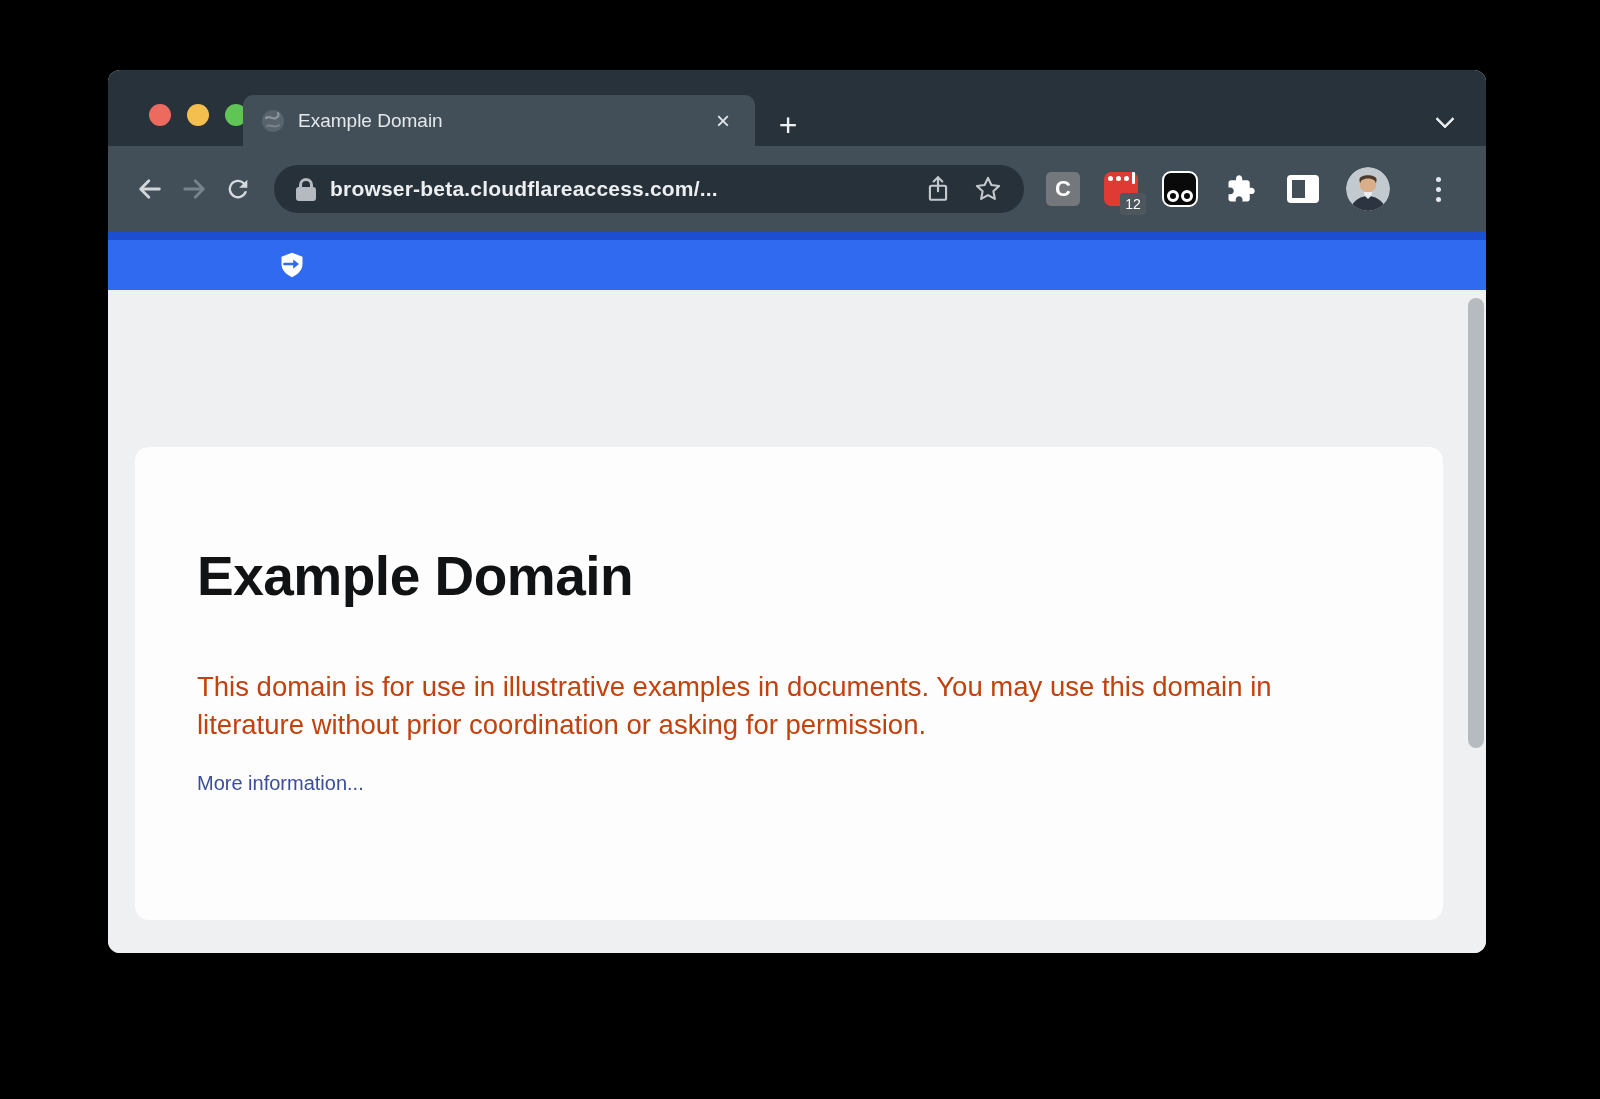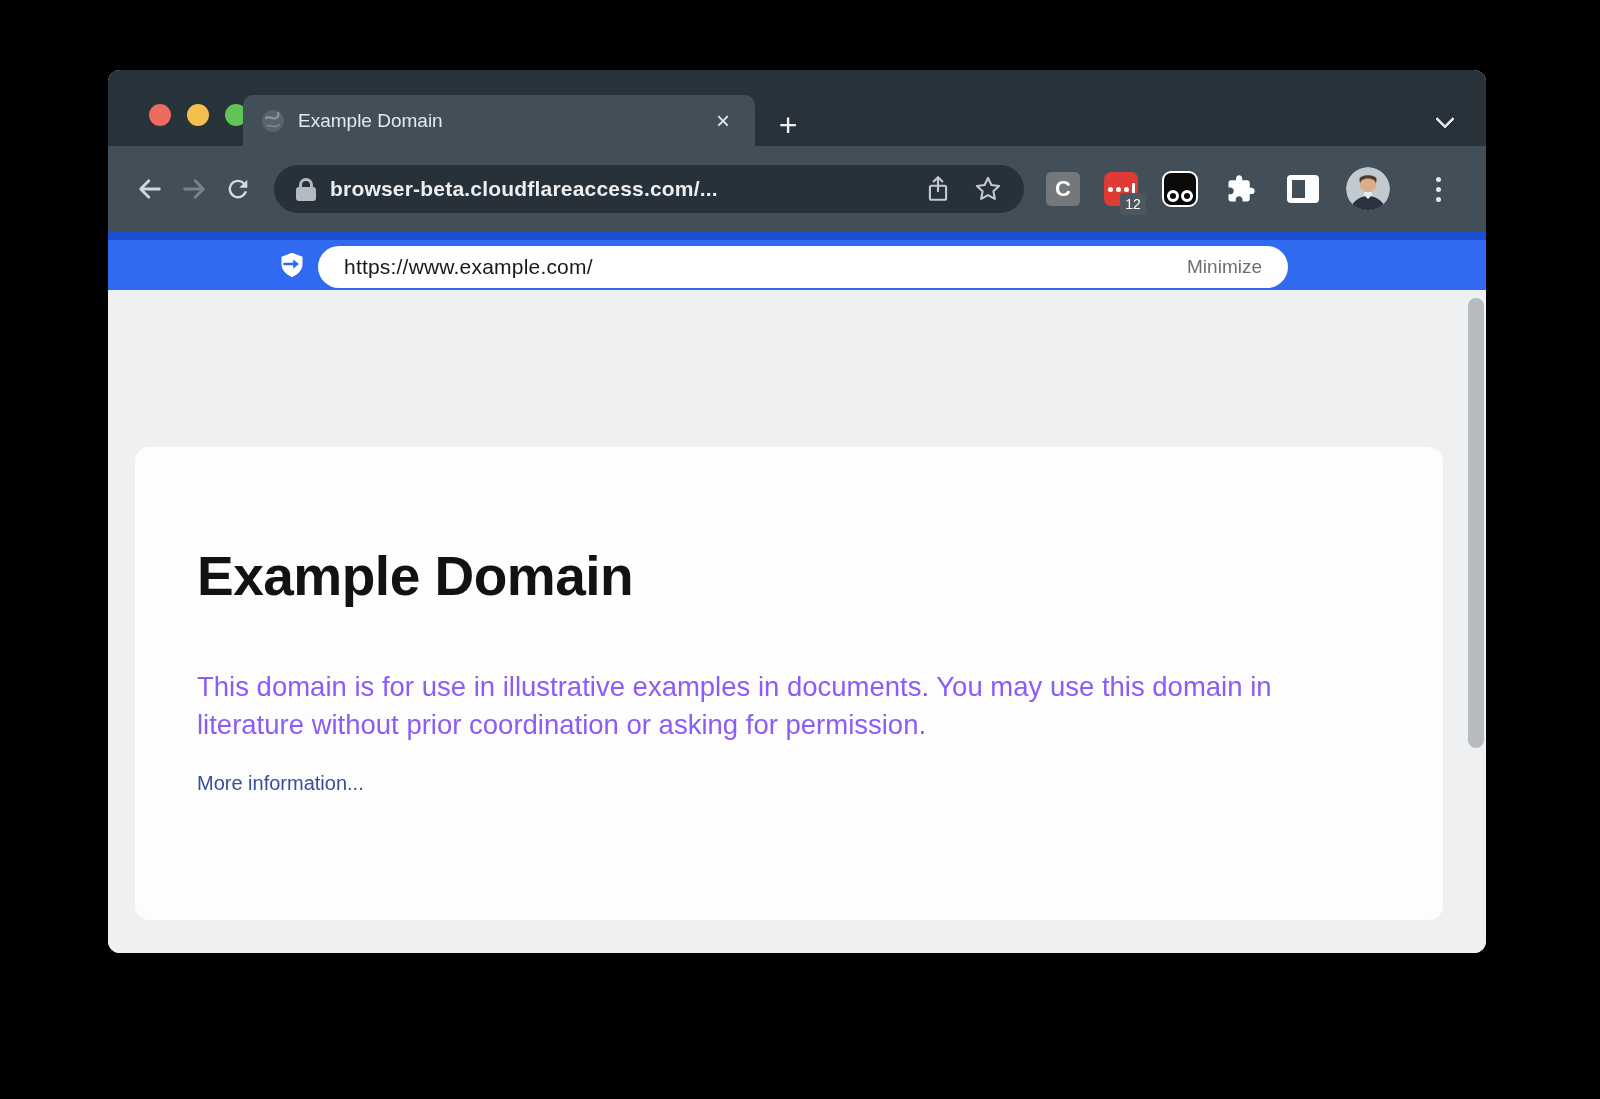--- a/index.html
+++ b/index.html
@@ -39,21 +39,21 @@
                    border:3px solid #b4bac0; border-bottom:none; border-radius:8px 8px 0 0; }
   .lock .body { position:absolute; left:0; top:10px; width:20px; height:14px; background:#b4bac0; border-radius:3px; }
   .url-text { margin-left:14px; font-size:21px; font-weight:600; color:#eceef0; letter-spacing:.2px; white-space:nowrap; }
   .omni-actions { margin-left:auto; margin-right:18px; display:flex; align-items:center; gap:14px; }
   .omni-icon { width:36px; height:36px; display:flex; align-items:center; justify-content:center; }
 
   .ext-area { display:flex; align-items:center; margin-left:22px; gap:24px; }
   .ext-c { width:34px; height:34px; border-radius:5px; background:#74777b; color:#fff;
            display:flex; align-items:center; justify-content:center; font-size:22px; font-weight:bold; }
   .ext-red { position:relative; width:34px; height:34px; border-radius:7px; background:#e03a34;
-             display:flex; align-items:center; justify-content:center; }
+             display:flex; align-items:flex-start; justify-content:center; }
   .ext-red .dots { display:flex; align-items:center; gap:3px; }
   .ext-red .dot { width:5px; height:5px; border-radius:50%; background:#fff; }
   .ext-red .bar { width:3px; height:12px; background:#fff; border-radius:1px; }
   .ext-badge { position:absolute; right:-8px; bottom:-9px; min-width:26px; height:22px; padding:0 3px;
                background:#4e565e; color:#fff; font-size:14px; border-radius:3px;
                display:flex; align-items:center; justify-content:center; }
   .ext-black { width:36px; height:36px; border-radius:9px; background:#0a0a0a; border:2px solid #fff;
                display:flex; align-items:flex-end; justify-content:center; gap:2px; padding-bottom:3px; }
   .ext-black .lens { width:12px; height:12px; border:3px solid #fff; border-radius:50%; }
   .tool-icon { width:38px; height:38px; display:flex; align-items:center; justify-content:center; }
@@ -70,21 +70,21 @@
   .iso-pill { position:absolute; left:210px; top:6px; width:970px; height:42px; background:#fff;
               border-radius:21px; display:flex; align-items:center; }
   .iso-url { margin-left:26px; font-size:21px; color:#17191b; letter-spacing:.2px; }
   .iso-min { margin-left:auto; margin-right:26px; font-size:19px; color:#6b7075; }
 
   
   .content { position:relative; height:663px; background:#eef0f2; }
   .card { position:absolute; left:27px; top:157px; width:1308px; height:473px; background:#fdfdfe;
           border-radius:14px; padding:98px 62px 0 62px; }
   .card h1 { font-size:55px; line-height:1.15; font-weight:bold; color:#101214; letter-spacing:-.5px; }
-  .card p { margin-top:60px; font-size:27.5px; line-height:38px; color:#8b5cf6; max-width:1150px; }
+  .card p { margin-top:60px; font-size:27.5px; line-height:38px; color:#c2410c; max-width:1150px; }
   .card a { display:inline-block; margin-top:28px; font-size:20px; color:#3a4d9e; text-decoration:none; }
   .scroll-thumb { position:absolute; left:1360px; top:8px; width:16px; height:450px;
                   background:#b5bbbf; border-radius:8px; }
 </style>
 </head>
 <body>
 
 <div class="window">
 
   <div class="tabstrip">
@@ -196,24 +196,20 @@
       </div>
     </div>
   </div>
 
   <div class="banner">
     <svg class="shield" viewBox="0 0 24 24">
       <path d="M12 1.5l9 3.4v6.1c0 5.4-3.8 9.3-9 11.5-5.2-2.2-9-6.1-9-11.5V4.9l9-3.4z" fill="#fff"></path>
       <path d="M5.5 11.2h9" stroke="#2f6af0" stroke-width="2.2" stroke-linecap="round"></path>
       <path d="M13 7.2l5 4-5 4z" fill="#2f6af0"></path>
     </svg>
-    <div class="iso-pill">
-      <span class="iso-url">https://www.example.com/</span>
-      <span class="iso-min">Minimize</span>
-    </div>
   </div>
 
   <div class="content">
     <div class="card">
       <h1>Example Domain</h1>
       <p>This domain is for use in illustrative examples in documents. You may use this domain in literature without prior coordination or asking for permission.</p>
       <a href="#">More information...</a>
     </div>
     <div class="scroll-thumb"></div>
   </div>

